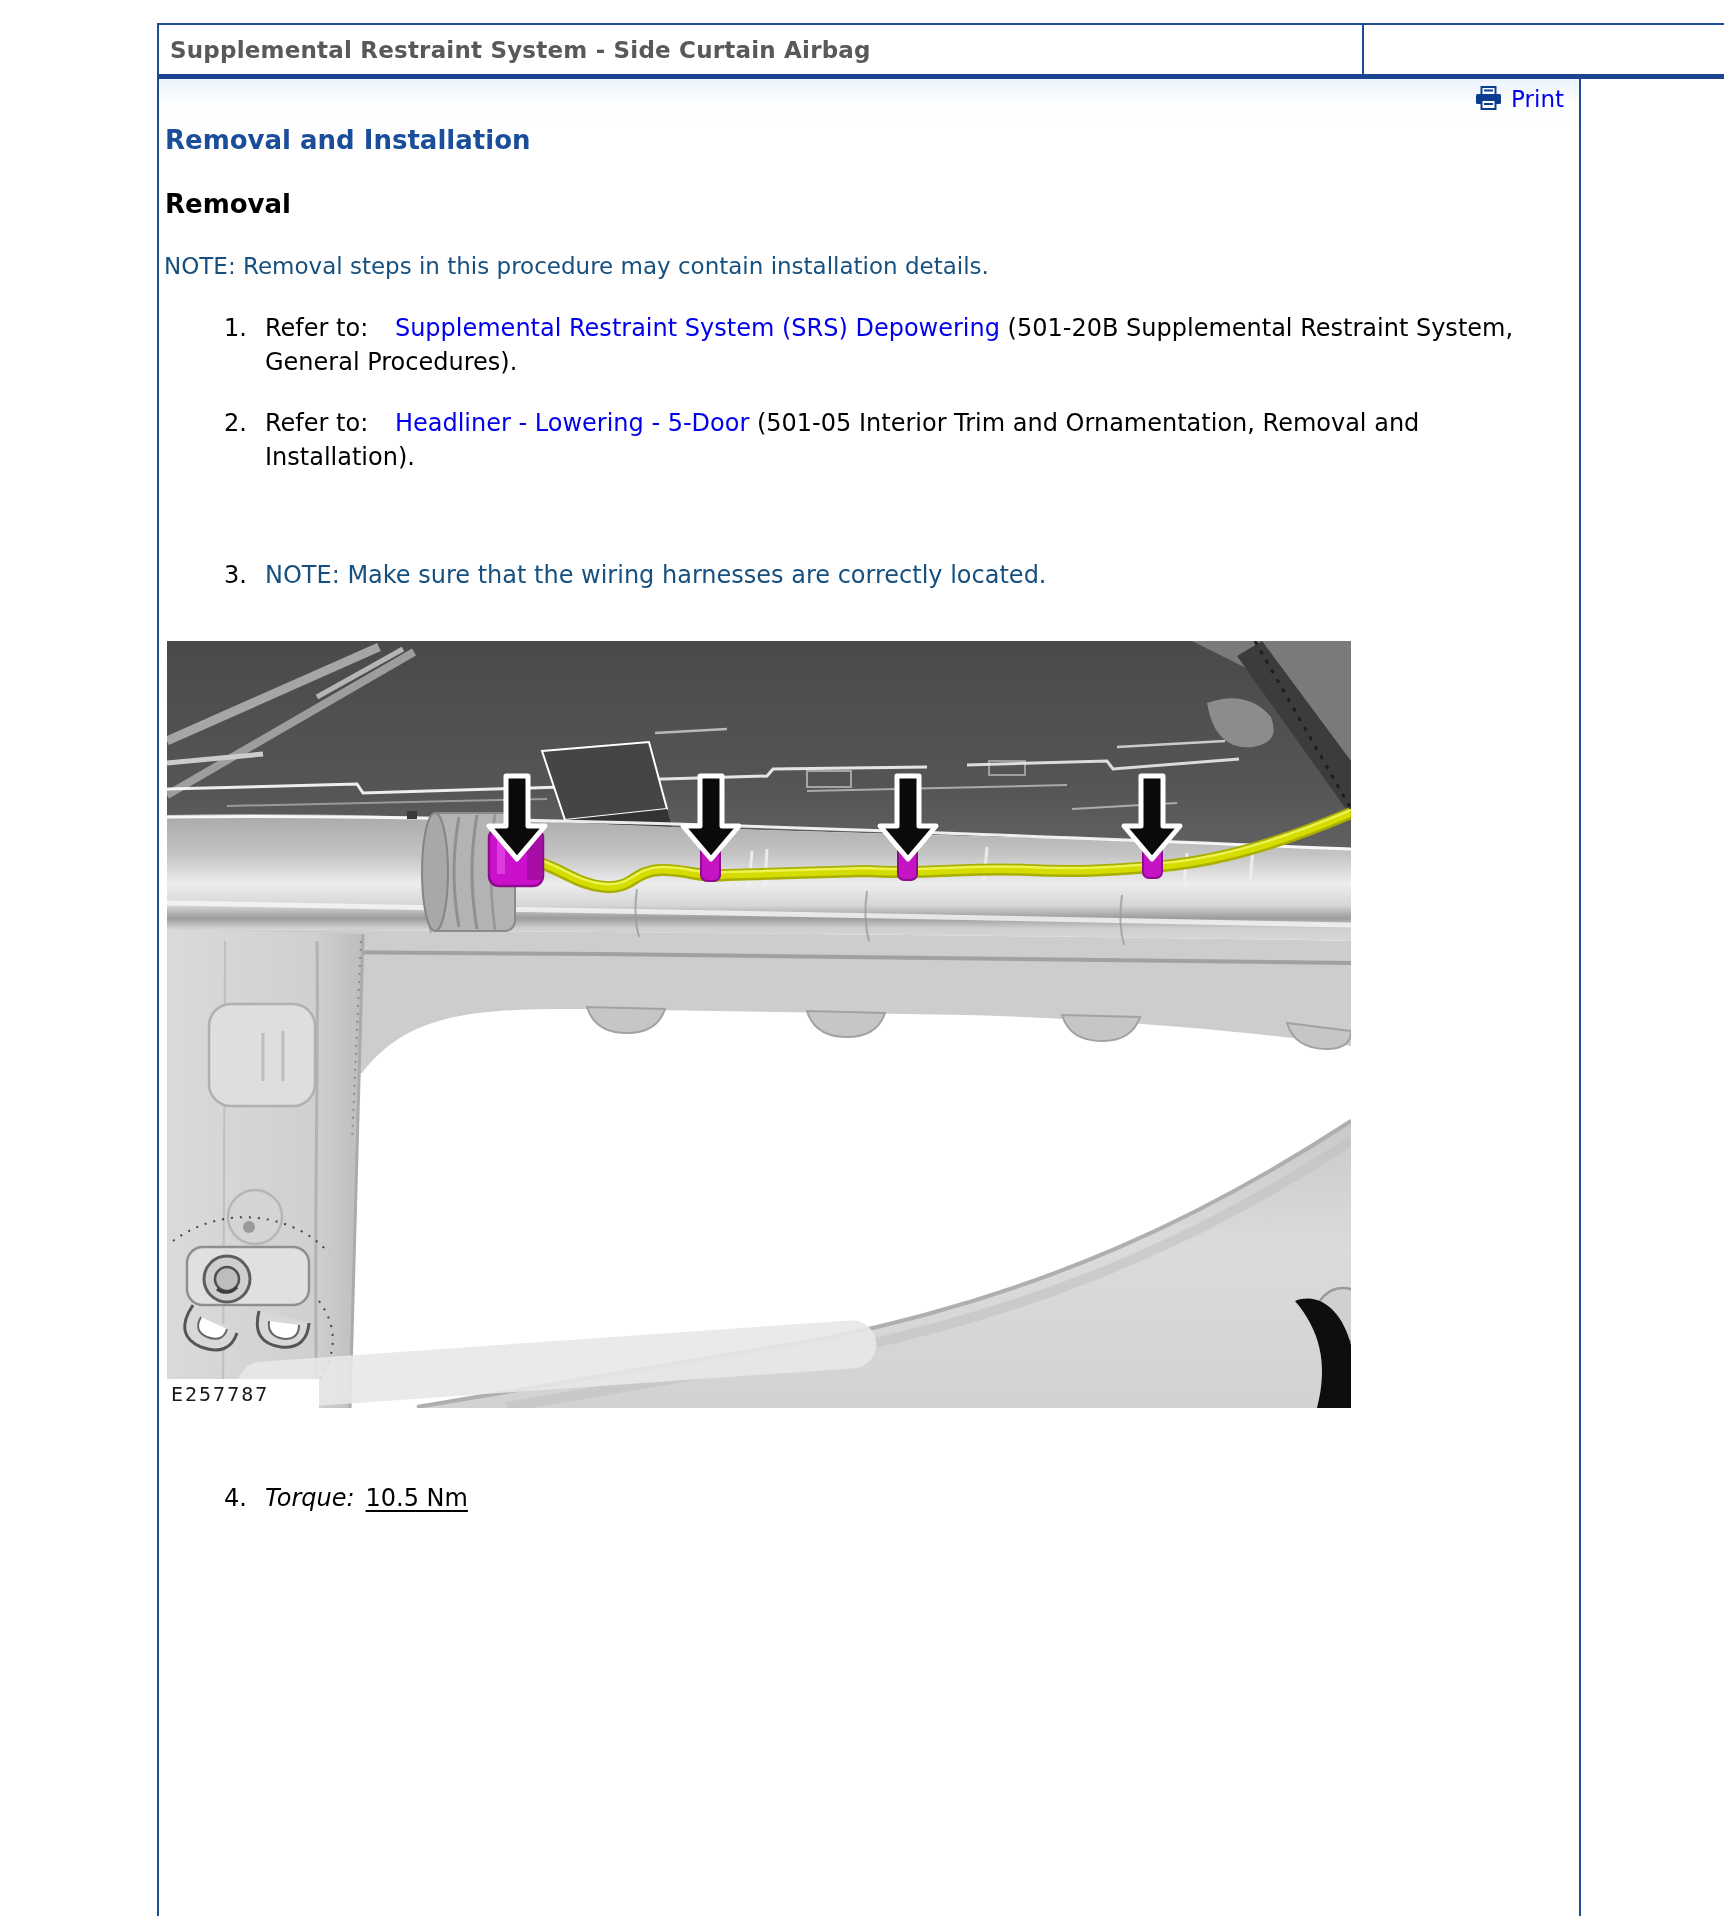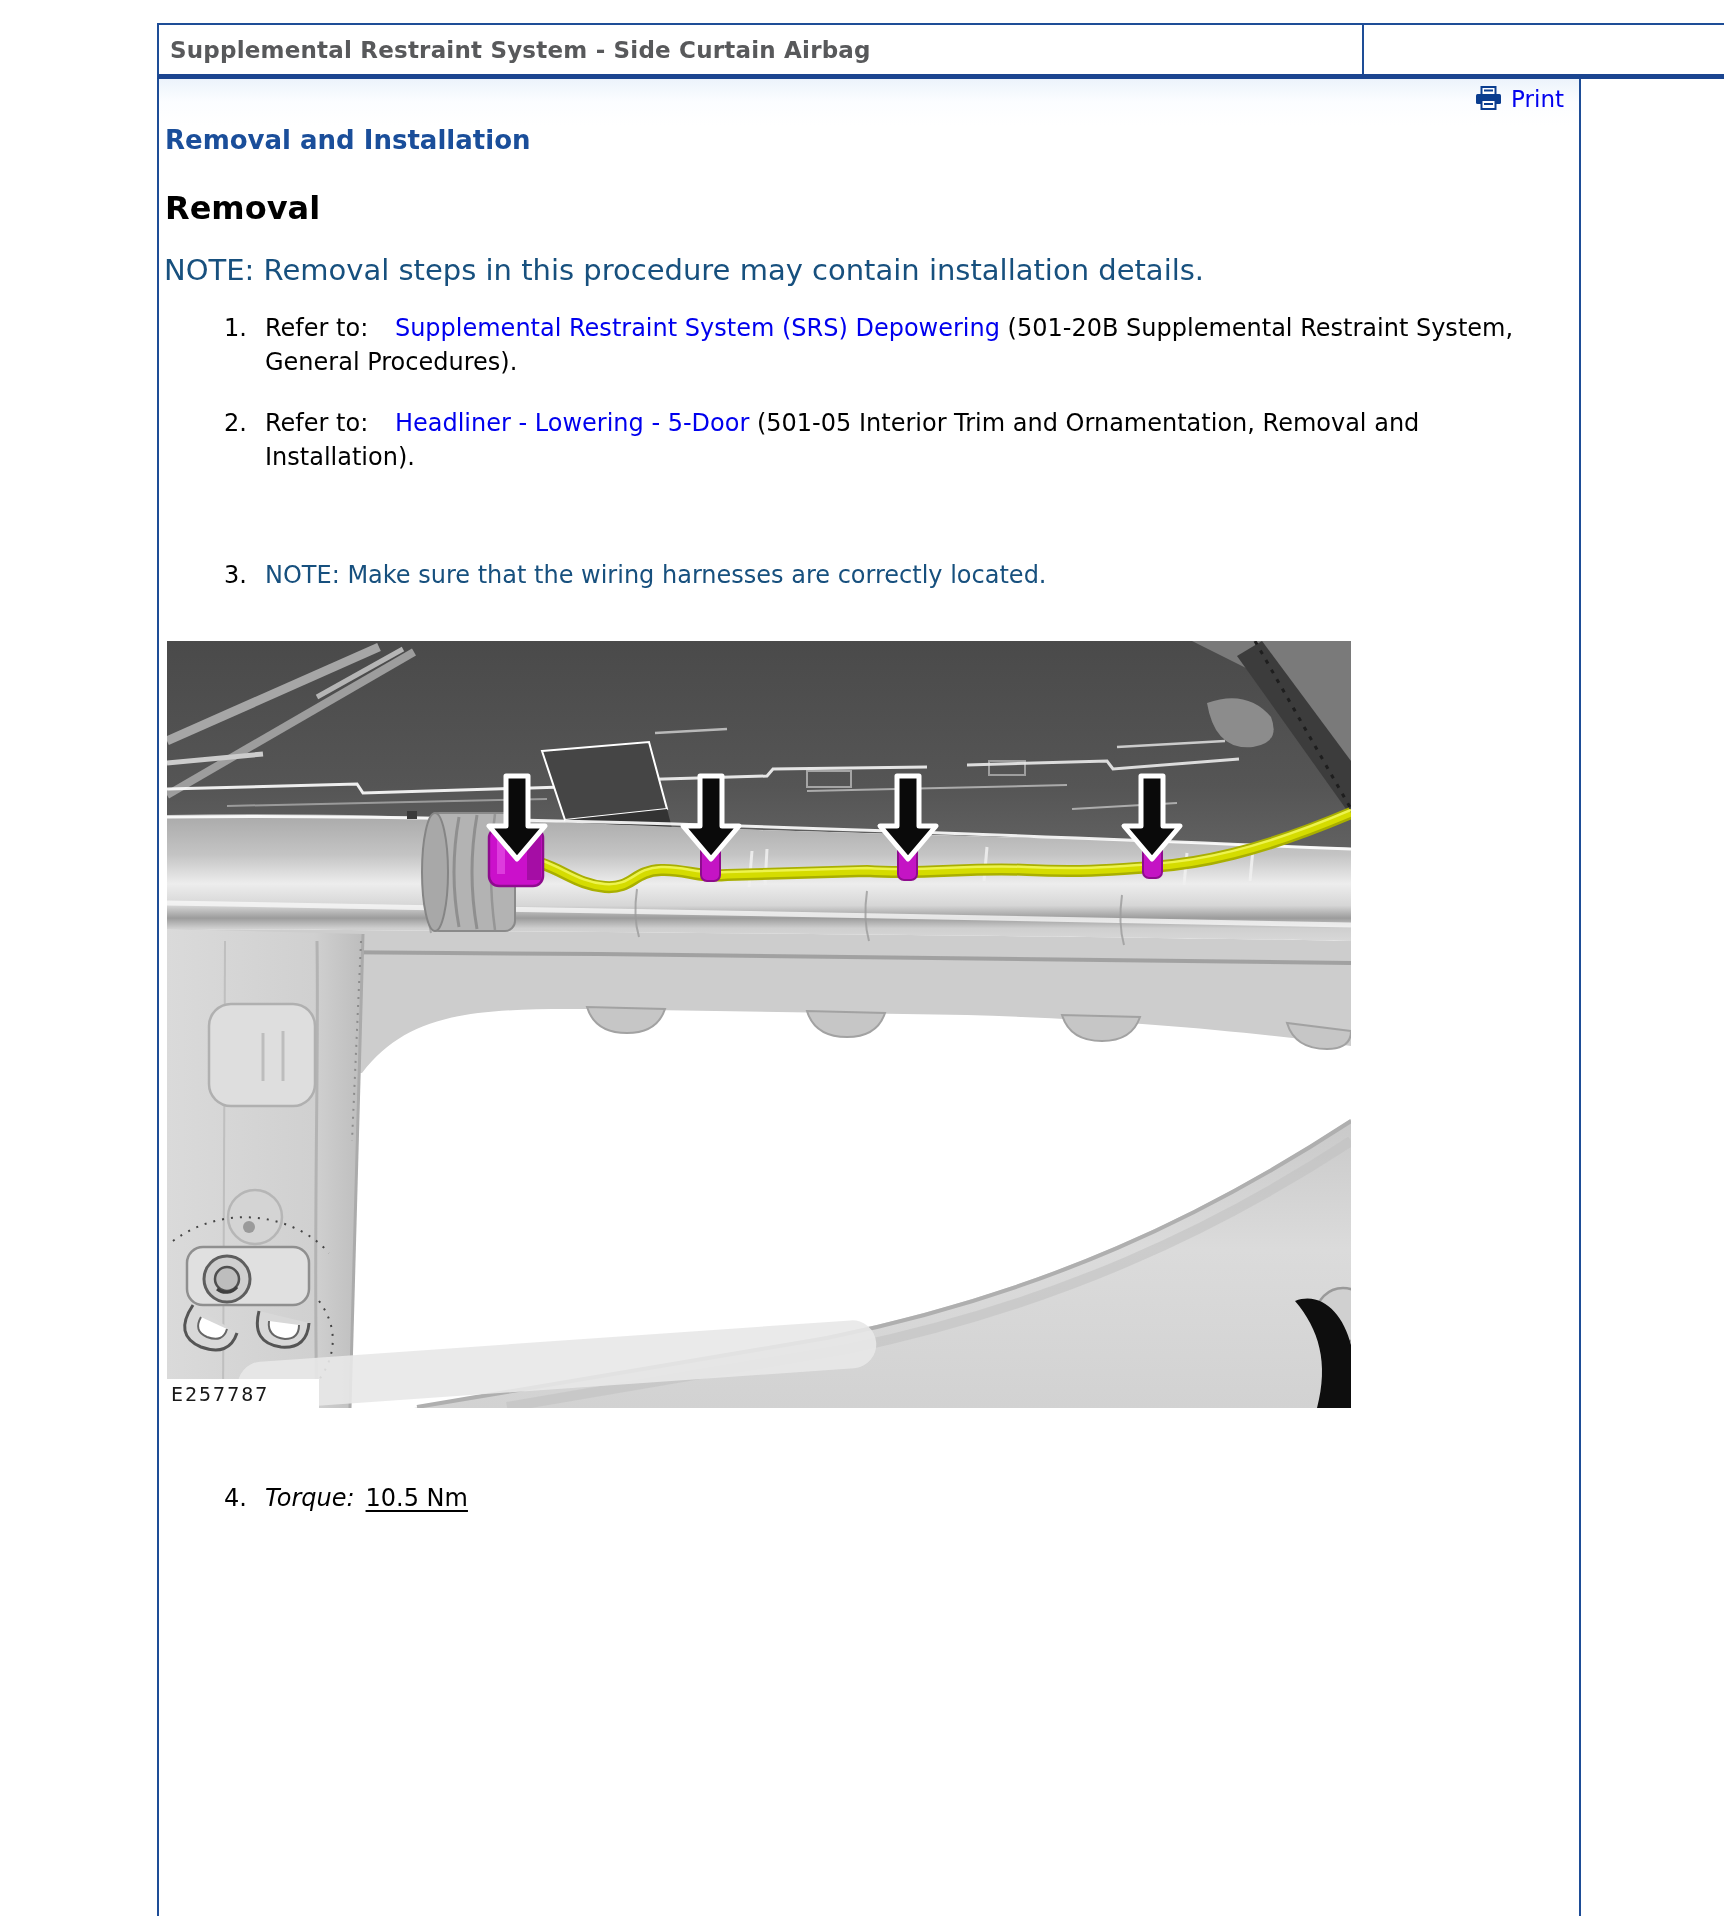--- a/index.html
+++ b/index.html
@@ -30,25 +30,25 @@
   .print-link{
     position:absolute;top:7px;right:15px;display:flex;align-items:flex-start;gap:9px;
     cursor:pointer;text-decoration:none;
   }
   .print-link span{font-size:23px;color:#0202EE;}
   .h1-blue{
     position:absolute;left:6px;top:46px;font-size:26px;font-weight:bold;color:#1A4E9A;
     white-space:nowrap;
   }
   .h2-black{
-    position:absolute;left:6px;top:110px;font-size:32px;font-weight:bold;color:#000000;
+    position:absolute;left:6px;top:110px;font-size:26px;font-weight:bold;color:#000000;
     white-space:nowrap;
   }
   .note-line{
-    position:absolute;left:5px;top:174px;font-size:29px;color:#17507E;white-space:nowrap;
+    position:absolute;left:5px;top:174px;font-size:23px;color:#17507E;white-space:nowrap;
   }
   .step{position:absolute;left:0;width:1400px;font-size:24px;line-height:34px;color:#000;}
   .step .num{position:absolute;left:38px;width:50px;text-align:right;}
   .step .step-text{margin-left:106px;width:1272px;}
   a.doc-link{color:#0000EE;text-decoration:none;cursor:pointer;margin-left:19px;}
   .note-step{color:#17507E;}
   .torque-label{font-style:italic;margin-right:11px;}
   .torque-value{text-decoration:underline;text-underline-offset:4px;}
   .figure-wrap{position:absolute;left:8px;top:562px;width:1184px;height:767px;}
   .figure-wrap svg{display:block;}

